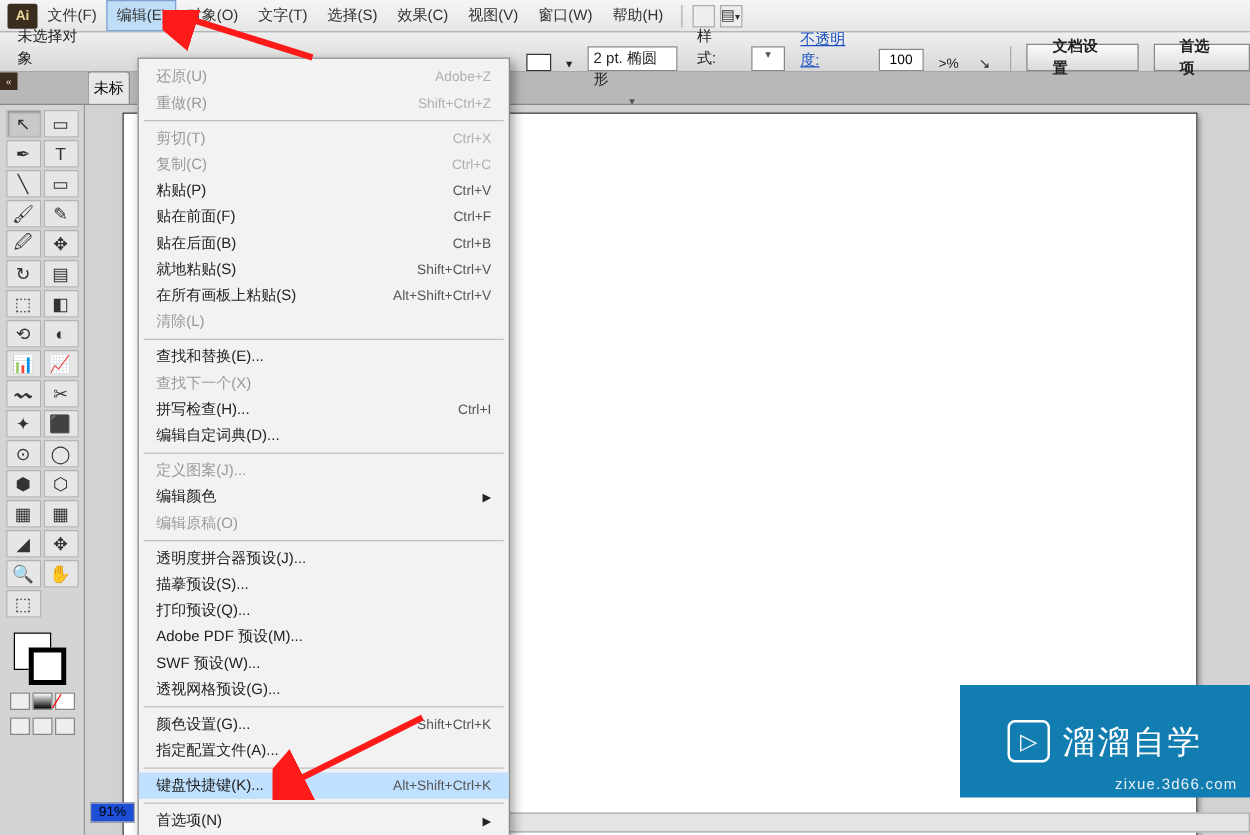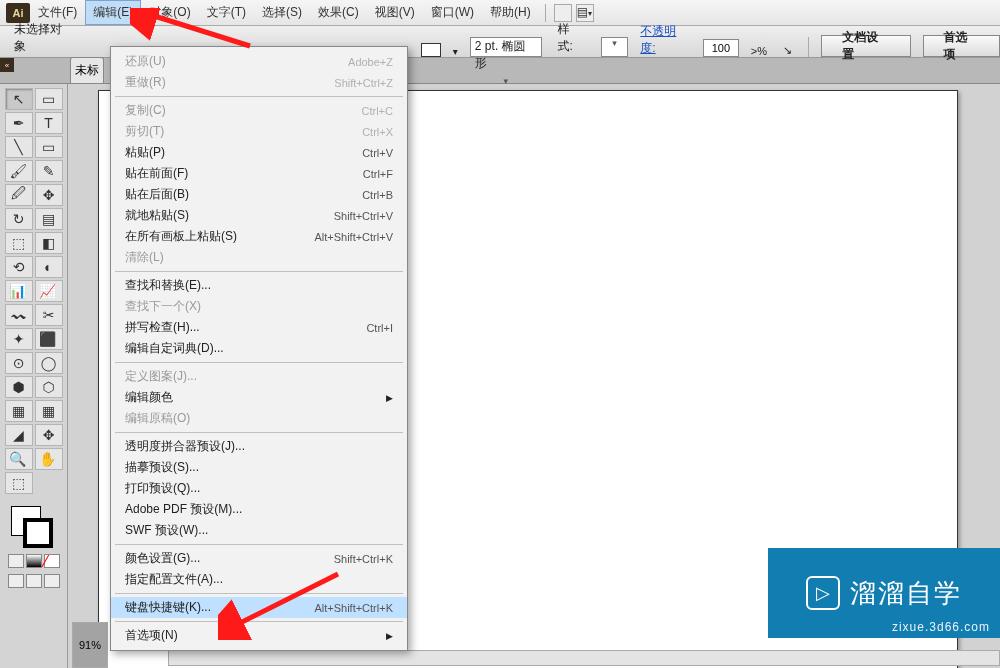--- a/index.html
+++ b/index.html
@@ -34,21 +34,21 @@
   .tool { width:28px; height:22px; background:#e6e6e6; border:1px solid #b4b4b4; display:flex; align-items:center; justify-content:center; font-size:14px; color:#333; cursor:pointer; }
   .tool.sel { background:#c9c9c9; box-shadow: inset 1px 1px 2px #888; }
   .swatch-area { margin-top:10px; width:50px; height:44px; position:relative; }
   .swatch-fill { position:absolute; left:2px; top:2px; width:30px; height:30px; background:#fff; border:1px solid #000; }
   .swatch-stroke { position:absolute; left:14px; top:14px; width:30px; height:30px; background:#fff; border:4px solid #000; }
   .mini-row { display:flex; gap:2px; margin-top:6px; }
   .mini { width:16px; height:14px; border:1px solid #888; background:#eee; }
 
   .canvas-wrap { flex:1; background:#d2d2d2; position:relative; overflow:hidden; }
   .canvas { position:absolute; left:30px; top:6px; width:860px; height:600px; background:#fff; border:1px solid #333; box-shadow:2px 2px 4px rgba(0,0,0,.3); }
-  .zoomlabel { position:absolute; left:4px; bottom:0; font-size:11px; background:#a3a3a3; border:1px solid #aaa; padding:16px 6px; }
+  .zoomlabel { position:absolute; left:4px; bottom:10px; font-size:11px; background:#1d4ed8; border:1px solid #aaa; padding:1px 6px; }
   .scrollbar-h { position:absolute; left:100px; right:0; bottom:2px; height:16px; background:#e4e4e4; border:1px solid #aaa; }
 
   
   .dropdown-menu { position:absolute; left:110px; top:26px; width:298px; background:#f2f2f2; border:1px solid #888; box-shadow:3px 3px 8px rgba(0,0,0,.35); z-index:100; font-size:12px; padding:4px 0;margin-top:20px; }
   .dm-item { display:flex; justify-content:space-between; align-items:center; padding:3px 14px; color:#222; cursor:default; height:21px; }
   .dm-item.disabled { color:#9a9a9a; }
   .dm-item.highlight { background:#bfe0ff; }
   .dm-hr { height:1px; background:#c0c0c0; margin:3px 4px; }
   .dm-shortcut { color:#555; font-size:11px; }
   .dm-item.disabled .dm-shortcut { color:#b0b0b0;}
@@ -176,27 +176,27 @@
     <div class="dm-item disabled">
       <span>还原(U)</span>
       <span class="dm-shortcut">Adobe+Z</span>
     </div>
     <div class="dm-item disabled">
       <span>重做(R)</span>
       <span class="dm-shortcut">Shift+Ctrl+Z</span>
     </div>
     <div class="dm-hr"></div>
     <div class="dm-item disabled">
+      <span>剪切(T)</span>
+      <span class="dm-shortcut">Ctrl+X</span>
+    </div>
+    <div class="dm-item disabled">
       <span>复制(C)</span>
       <span class="dm-shortcut">Ctrl+C</span>
     </div>
-    <div class="dm-item disabled">
-      <span>剪切(T)</span>
-      <span class="dm-shortcut">Ctrl+X</span>
-    </div>
     <div class="dm-item">
       <span>粘贴(P)</span>
       <span class="dm-shortcut">Ctrl+V</span>
     </div>
     <div class="dm-item">
       <span>贴在前面(F)</span>
       <span class="dm-shortcut">Ctrl+F</span>
     </div>
     <div class="dm-item">
       <span>贴在后面(B)</span>
@@ -246,20 +246,23 @@
       <span>描摹预设(S)...</span>
     </div>
     <div class="dm-item">
       <span>打印预设(Q)...</span>
     </div>
     <div class="dm-item">
       <span>Adobe PDF 预设(M)...</span>
     </div>
     <div class="dm-item">
       <span>SWF 预设(W)...</span>
+    </div>
+    <div class="dm-item">
+      <span>透视网格预设(G)...</span>
     </div>
     <div class="dm-hr"></div>
     <div class="dm-item">
       <span>颜色设置(G)...</span>
       <span class="dm-shortcut">Shift+Ctrl+K</span>
     </div>
     <div class="dm-item">
       <span>指定配置文件(A)...</span>
     </div>
     <div class="dm-hr"></div>

